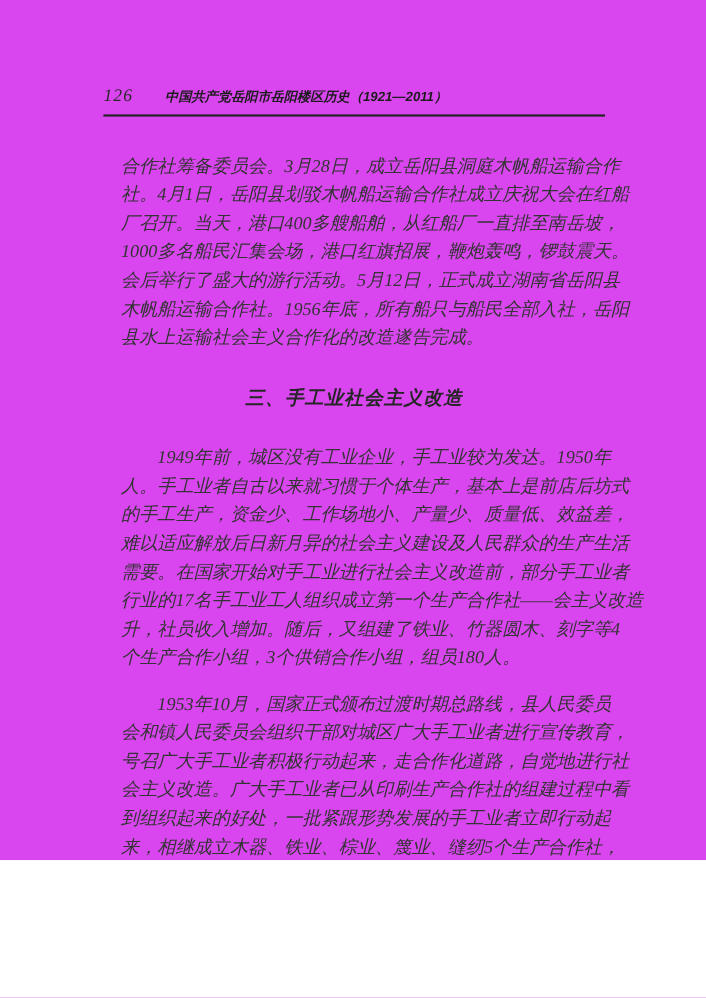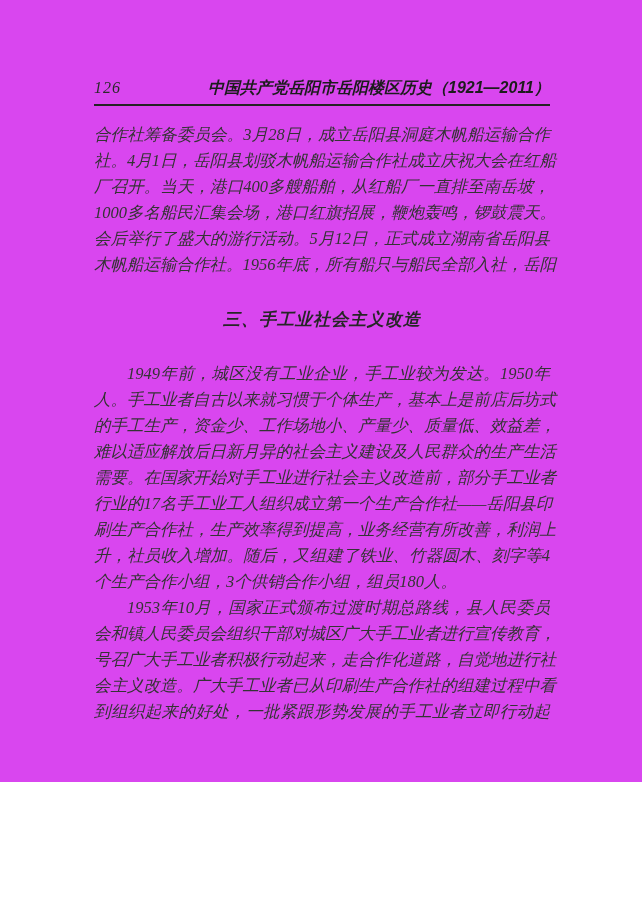--- a/index.html
+++ b/index.html
@@ -30,35 +30,35 @@
   }
   .page-number {
     width: 56px;
     font-size: 16px;
     line-height: 20px;
     color: #2a2a2a;
     letter-spacing: 1px;
   }
   .running-title {
     flex: 1;
-    text-align: right;
+    text-align: left;
     font-family: "Liberation Sans", "DejaVu Sans", sans-serif;
     font-weight: bold;
-    font-size: 16px;
+    font-size: 12px;
     line-height: 20px;
     color: #1c1c1c;
   }
   
   .body-col {
     position: absolute;
     left: 94px;
     width: 456px;
     top: 122px;
   }
-  .para { margin: 0; padding: 0; }
+  .para { margin: 16px; padding: 0; }
   .line {
     font-size: 16.5px;
     line-height: 26px;
     height: 26px;
     white-space: nowrap;
     text-align: justify;
     text-align-last: justify;
     color: #343434;
   }
   .line.indent { text-indent: 2em; }
@@ -87,38 +87,39 @@
   </header>
 
   <main class="body-col">
     <section class="para">
         <div class="line">合作社筹备委员会。3月28日，成立岳阳县洞庭木帆船运输合作</div>
         <div class="line">社。4月1日，岳阳县划驳木帆船运输合作社成立庆祝大会在红船</div>
         <div class="line">厂召开。当天，港口400多艘船舶，从红船厂一直排至南岳坡，</div>
         <div class="line">1000多名船民汇集会场，港口红旗招展，鞭炮轰鸣，锣鼓震天。</div>
         <div class="line">会后举行了盛大的游行活动。5月12日，正式成立湖南省岳阳县</div>
         <div class="line">木帆船运输合作社。1956年底，所有船只与船民全部入社，岳阳</div>
+        <div class="line para-end">县水上运输社会主义合作化的改造遂告完成。</div>
       </section>
 
     <h2 class="section-heading">三、手工业社会主义改造</h2>
 
     <section class="para">
         <div class="line indent">1949年前，城区没有工业企业，手工业较为发达。1950年</div>
         <div class="line">人。手工业者自古以来就习惯于个体生产，基本上是前店后坊式</div>
         <div class="line">的手工生产，资金少、工作场地小、产量少、质量低、效益差，</div>
         <div class="line">难以适应解放后日新月异的社会主义建设及人民群众的生产生活</div>
         <div class="line">需要。在国家开始对手工业进行社会主义改造前，部分手工业者</div>
-        <div class="line">行业的17名手工业工人组织成立第一个生产合作社——岳阳县印</div>
-        <div class="line">刷生产合作社，生产效率得到提高，业务经营有所改善，利润上</div>
+        <div class="line">行业的17名手工业工人组织成立第一个生产合作社——会主义改造</div>
         <div class="line">升，社员收入增加。随后，又组建了铁业、竹器圆木、刻字等4</div>
         <div class="line para-end">个生产合作小组，3个供销合作小组，组员180人。</div>
       </section>
 
     <section class="para">
         <div class="line indent">1953年10月，国家正式颁布过渡时期总路线，县人民委员</div>
         <div class="line">会和镇人民委员会组织干部对城区广大手工业者进行宣传教育，</div>
         <div class="line">号召广大手工业者积极行动起来，走合作化道路，自觉地进行社</div>
         <div class="line">会主义改造。广大手工业者已从印刷生产合作社的组建过程中看</div>
         <div class="line">到组织起来的好处，一批紧跟形势发展的手工业者立即行动起</div>
+        <div class="line para-end">来，相继成立木器、铁业、棕业、篾业、缝纫5个生产合作社，</div>
       </section>
   </main>
 
 </div>
 
 </body></html>

